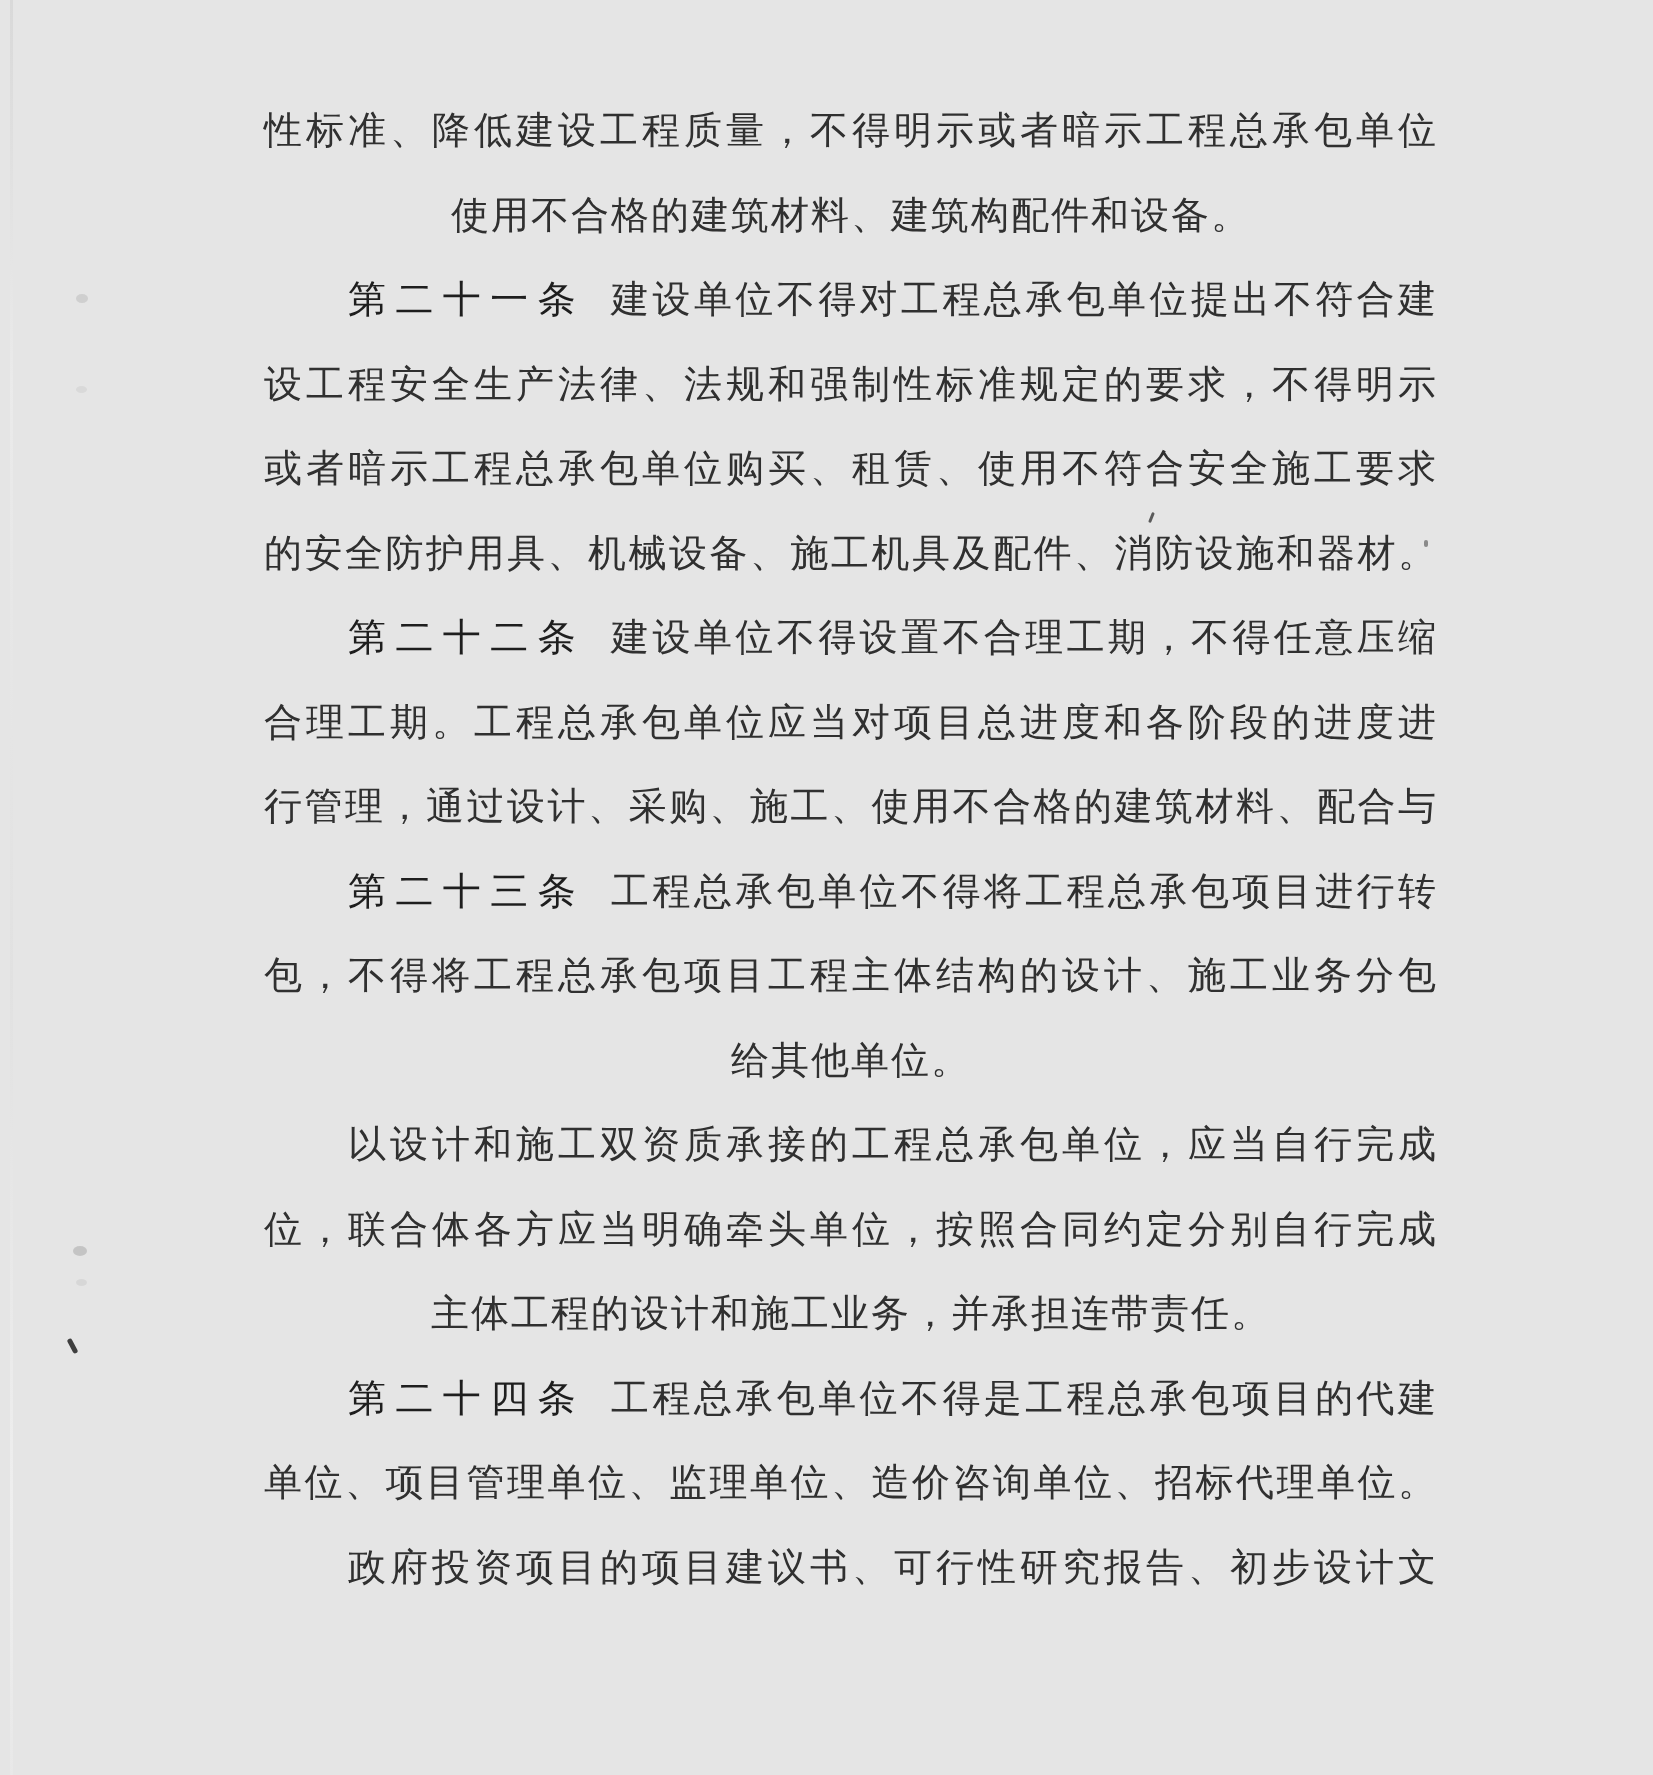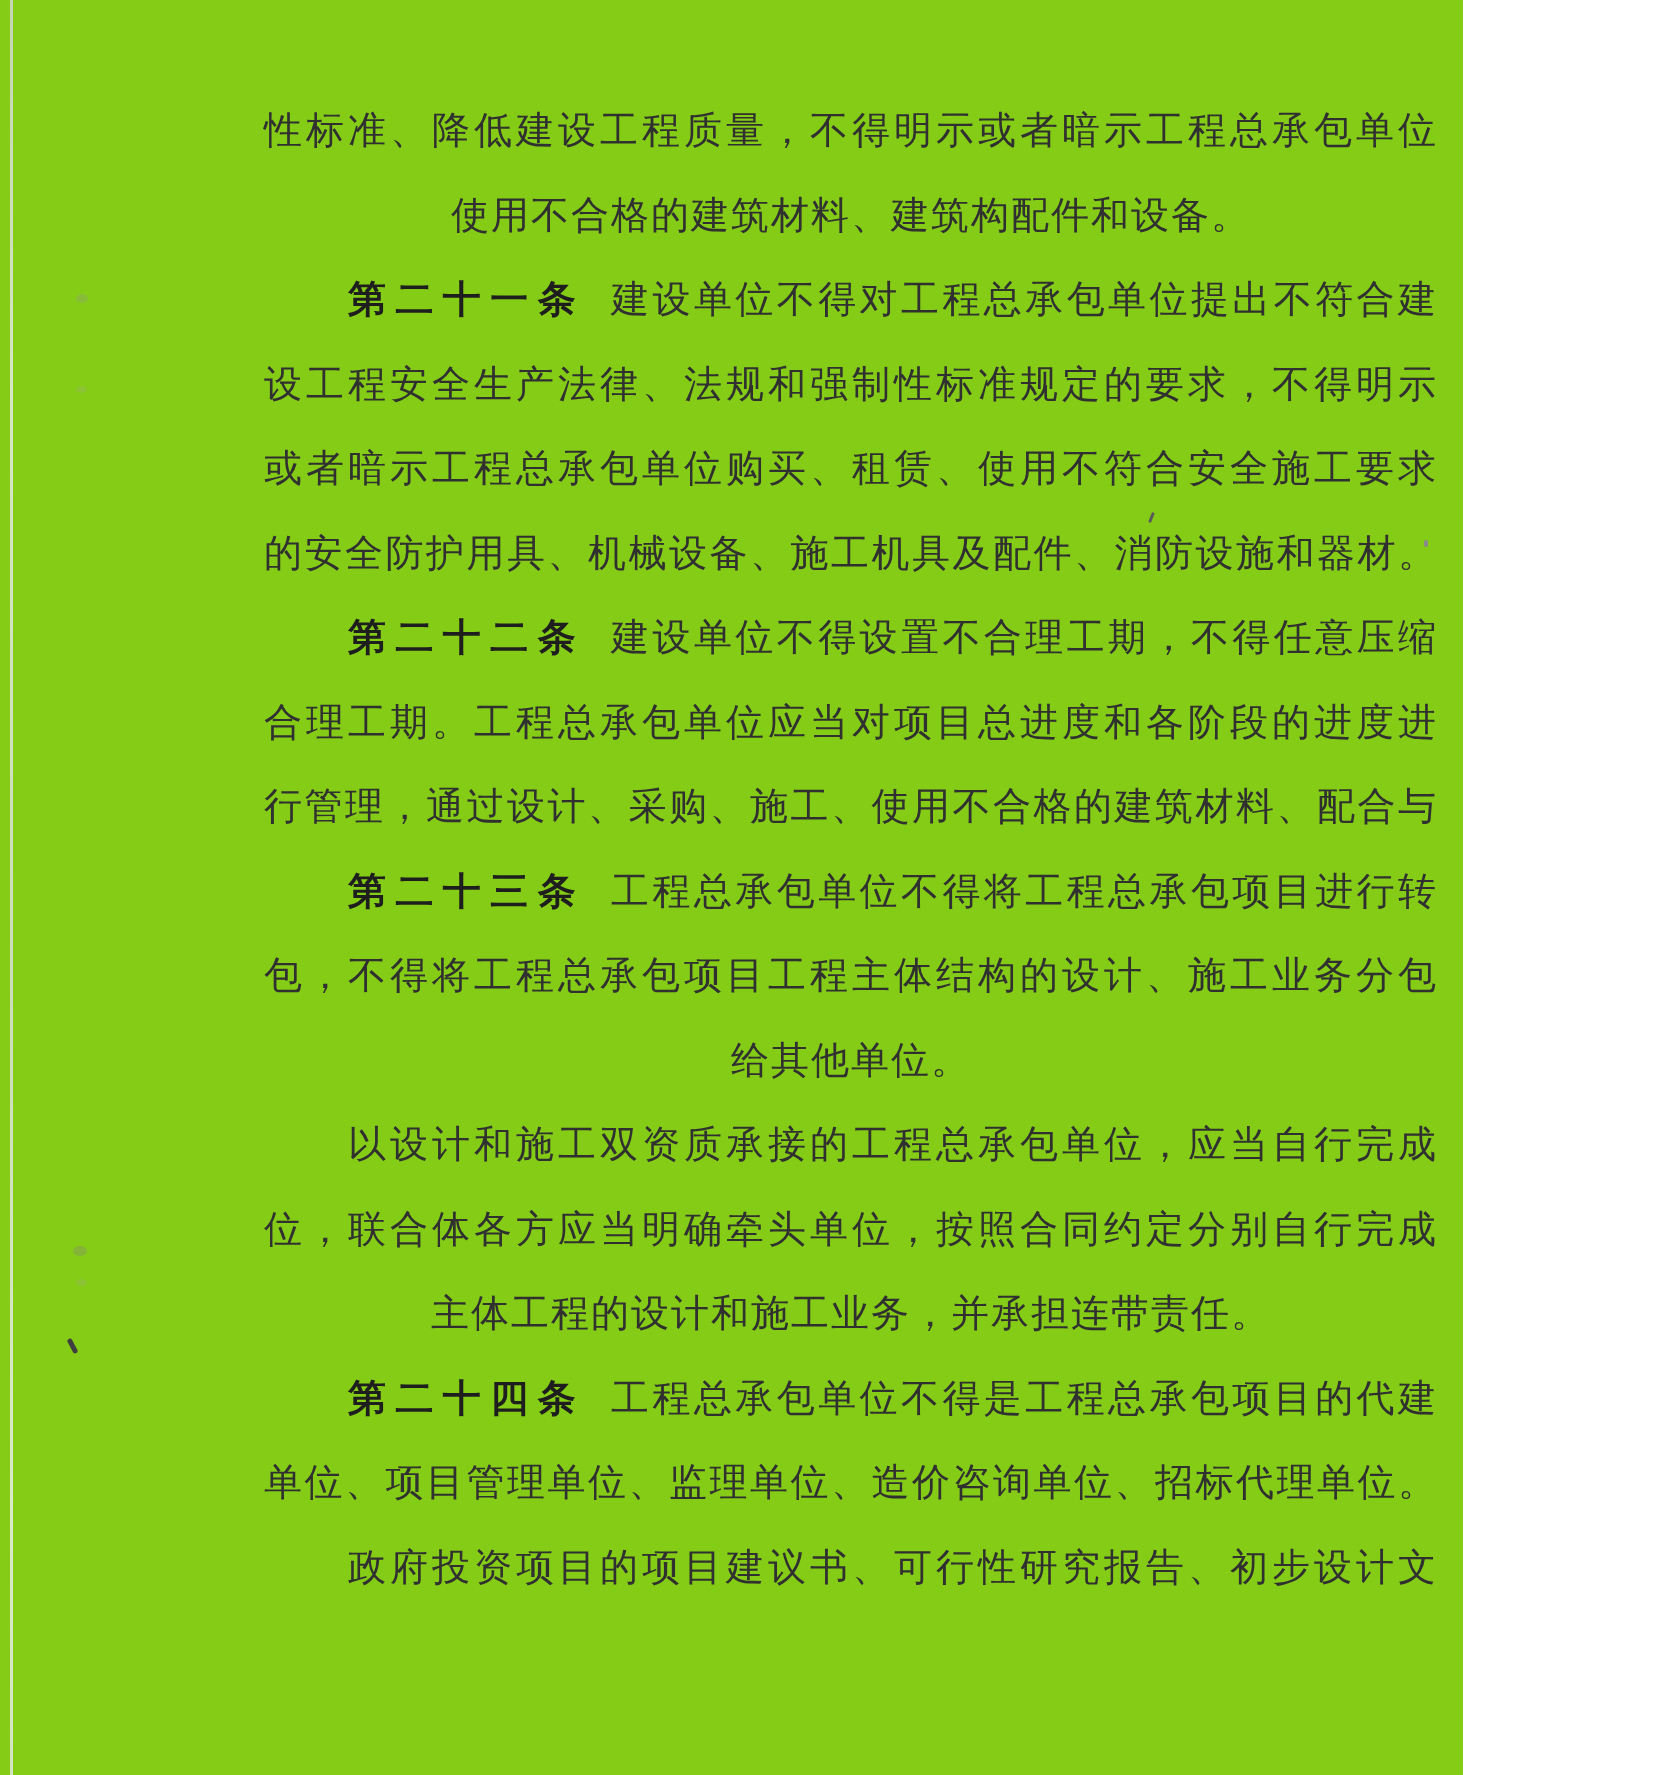--- a/index.html
+++ b/index.html
@@ -2,23 +2,23 @@
 <html><head>
 <meta charset="utf-8">
 <style>
   * { margin: 0; padding: 0; box-sizing: border-box; }
   html, body { background: #ffffff; }
   body {
     font-family: "Liberation Serif", "DejaVu Serif", serif;
   }
   .page {
     position: relative;
-    width: 1463px;
+    width: 1653px;
     height: 1775px;
-    background: #84cc16;
+    background: #e5e5e5;
     overflow: hidden;
   }
   
   .scan-edge {
     position: absolute;
     left: 10px;
     top: 0;
     width: 3px;
     height: 100%;
     background: linear-gradient(to bottom, #d6d6d6, #ececec 22%, #e0e0e0 55%, #f1f1f1 85%, #e9e9e9);
@@ -66,21 +66,21 @@
     text-align: center;
   }
   .line.justify {
     text-align: justify;
     text-align-last: justify;
     text-justify: inter-character;
   }
   .line.indent { text-indent: 84px; }
   .art-num {
     font-family: "Liberation Sans", "DejaVu Sans", sans-serif;
-    font-weight: 700;
+    font-weight: 400;
     letter-spacing: 8px;
     margin-right: 26px;
     color: #1e1e1e;
   }
 </style>
 </head>
 <body>
 
 <div class="page">
   <div class="scan-edge"></div>

